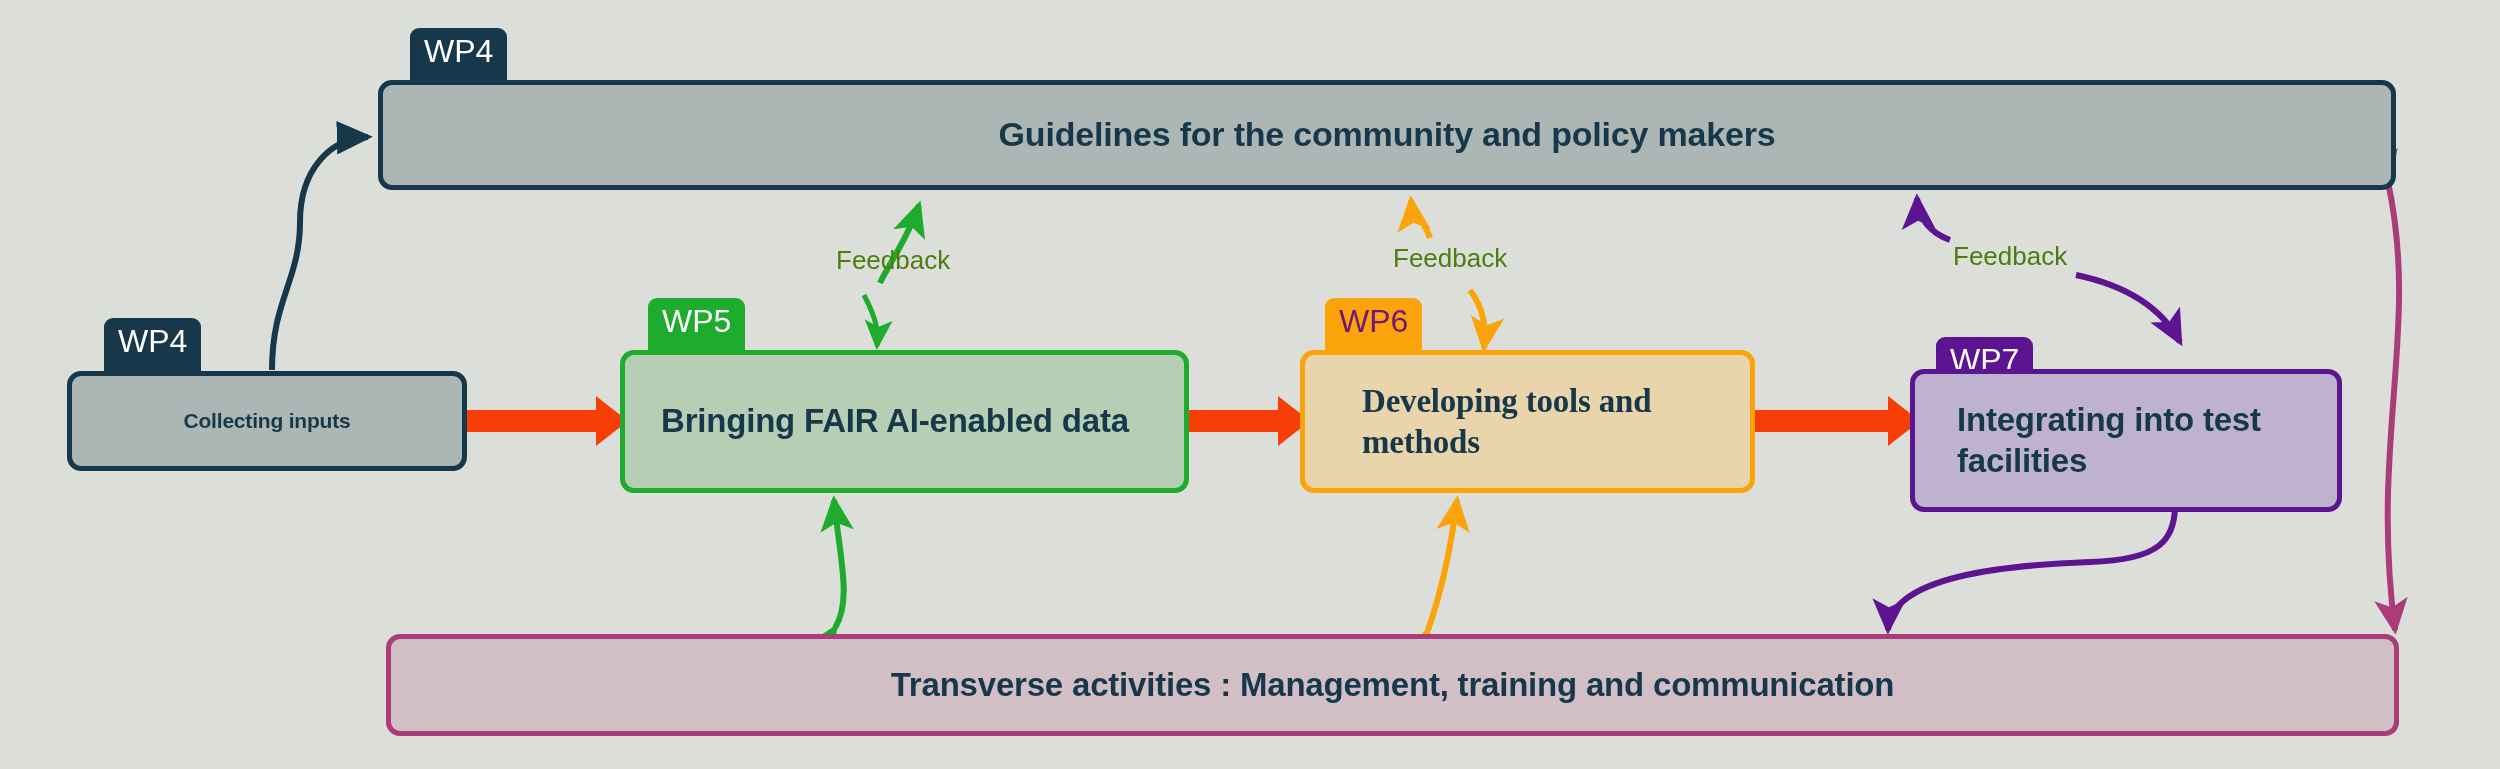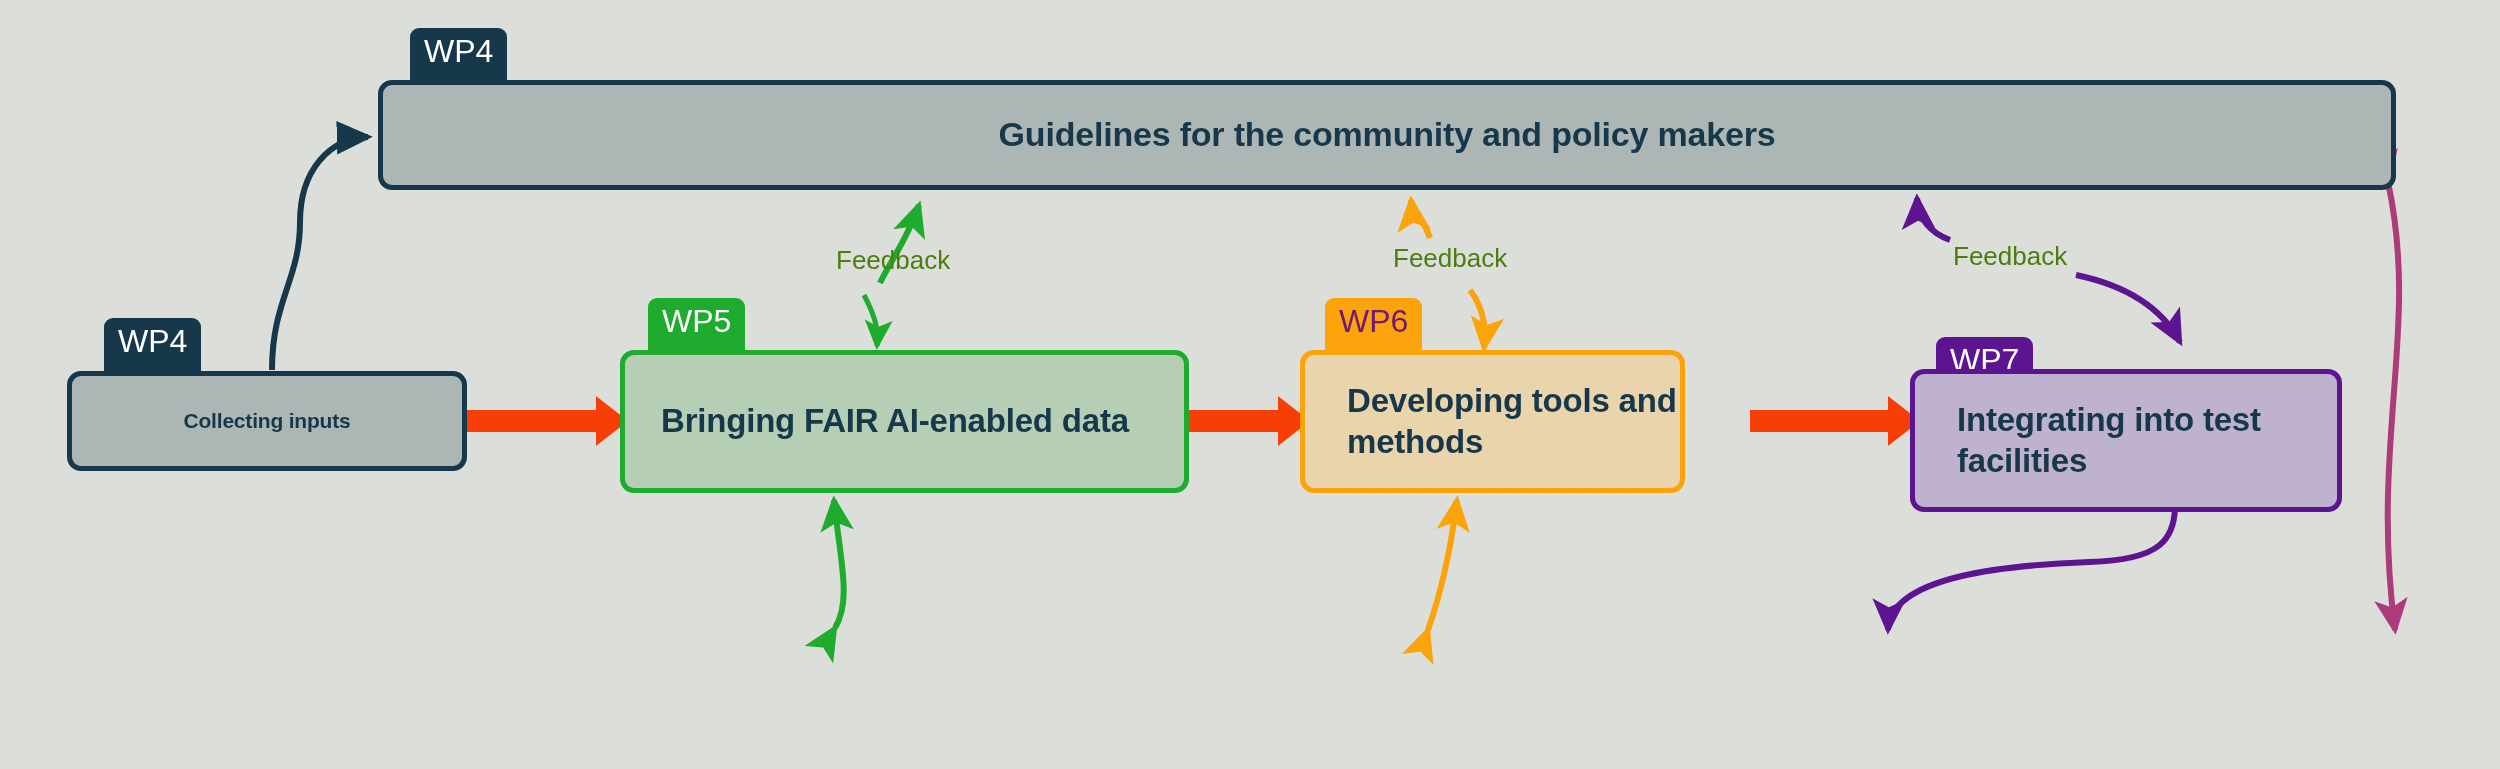--- a/index.html
+++ b/index.html
@@ -77,25 +77,26 @@
     background: #b5ceb4;
     border-color: #1eab2e;
     border-width: 5px;
     padding-left: 36px;
   }
   #wp5-box .node-label { font-size: 33px; }
   #tag-wp5 { left: 648px; top: 298px; background: #1eab2e; }
 
   
   #wp6-box {
-    left: 1300px; top: 350px; width: 385px; height: 143px;
+    left: 1300px; top: 350px; width: 455px; height: 143px;
     background: #e9d4ab;
     border-color: #fba30a;
     border-width: 5px;
-    padding-left: 42px;
+    padding-left: 57px;
+    font-family: Liberation Serif, serif;
   }
   #wp6-box .node-label { font-size: 33px; }
   #tag-wp6 { left: 1325px; top: 298px; background: #fba30a; color: #701a75; }
 
   
   #wp7-box {
     left: 1910px; top: 350px; width: 432px; height: 143px;
     background: #bfb2ce;
     border-color: #5d1491;
     border-width: 5px;
@@ -235,18 +236,21 @@
   </div>
 
   <div class="node" id="wp6-box">
     <span class="node-label">Developing tools and methods</span>
   </div>
 
   <div class="node" id="wp7-box">
     <span class="node-label">Integrating into test facilities</span>
   </div>
 
+  <div class="node" id="transverse-bar">
+    <span class="node-label">Transverse activities : Management, training and communication</span>
+  </div>
 
   <div class="feedback-caption" id="feedback-green">Feedback</div>
   <div class="feedback-caption" id="feedback-orange">Feedback</div>
   <div class="feedback-caption" id="feedback-purple">Feedback</div>
 
 </div>
 
 </body></html>

